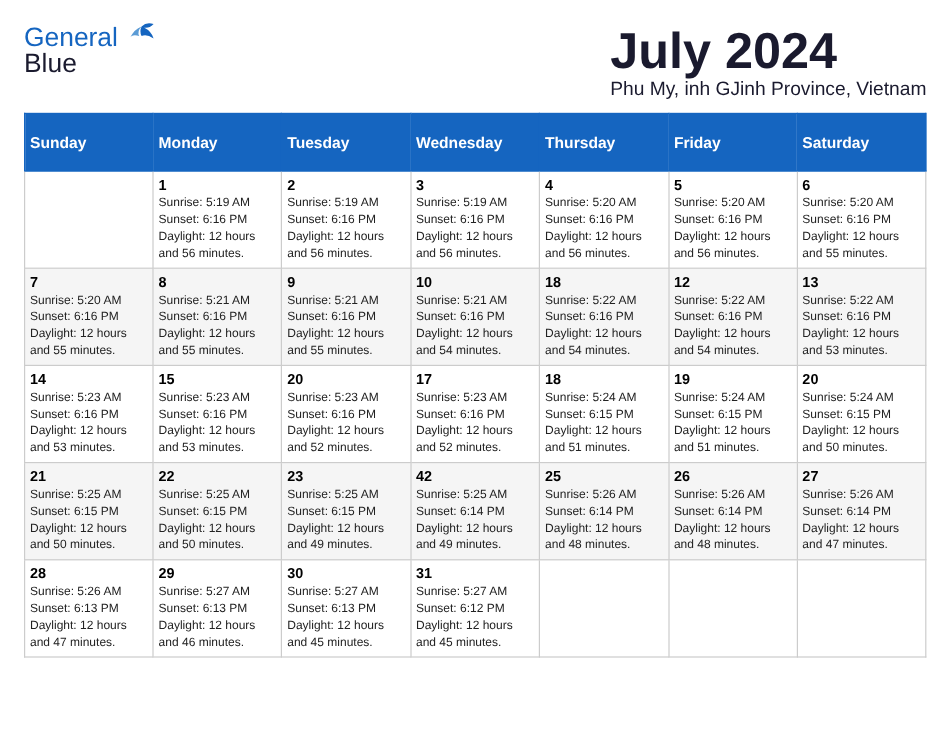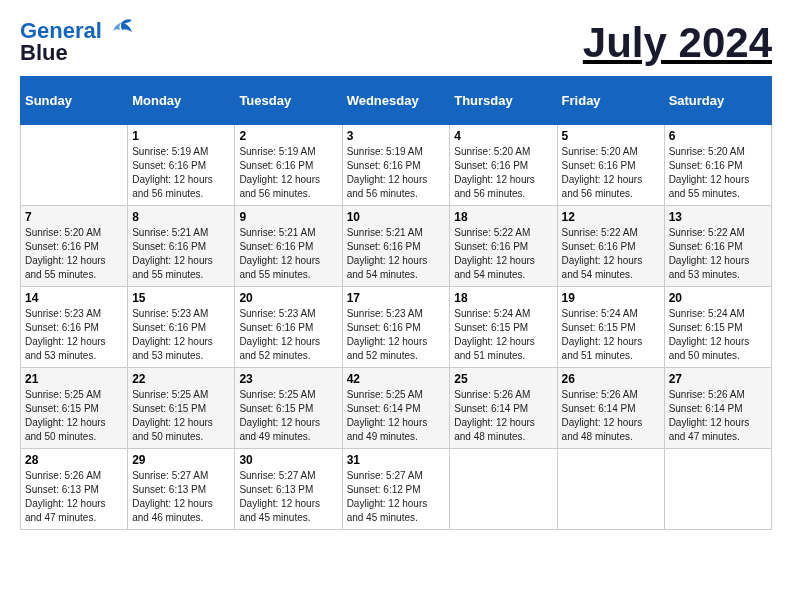--- a/index.html
+++ b/index.html
@@ -16,28 +16,27 @@
       align-items: flex-start;
       margin-bottom: 10px;
     }
     .logo {
       display: flex;
       flex-direction: column;
       align-items: flex-start;
     }
     .logo-text {
       font-size: 22px;
-      font-weight: bold;
+      font-weight: normal;
       color: #1a1a2e;
       line-height: 1;
     }
     .logo-text span.blue { color: #1565c0; }
     .title-block {
       text-align: left;
-      text-decoration: underline;
     }
     .month-year {
       font-size: 42px;
       font-weight: bold;
       color: #1a1a2e;
       line-height: 1.1;
     }
     .location {
       font-size: 16px;
       color: #1a1a2e;
@@ -96,20 +95,21 @@
         <span>Blue</span>
       </span>
       <svg width="30" height="28" viewBox="0 0 30 28" style="margin-left:2px;margin-top:-20px;">
         <path d="M18 4 Q22 0 28 2 Q24 6 20 5 Q26 8 28 14 Q22 10 18 12 Q16 8 18 4Z" fill="#1565c0"></path>
         <path d="M18 4 Q14 8 16 12 Q10 10 8 14 Q12 6 18 4Z" fill="#5b9bd5"></path>
       </svg>
     </div>
   </div>
   <div class="title-block">
     <div class="month-year">July 2024</div>
+    <div class="location">Phu My, inh GJinh Province, Vietnam</div>
   </div>
 </div>
 
 <table>
   <thead>
     <tr>
     <th>Sunday</th>
         <th>Monday</th>
         <th>Tuesday</th>
         <th>Wednesday</th>

